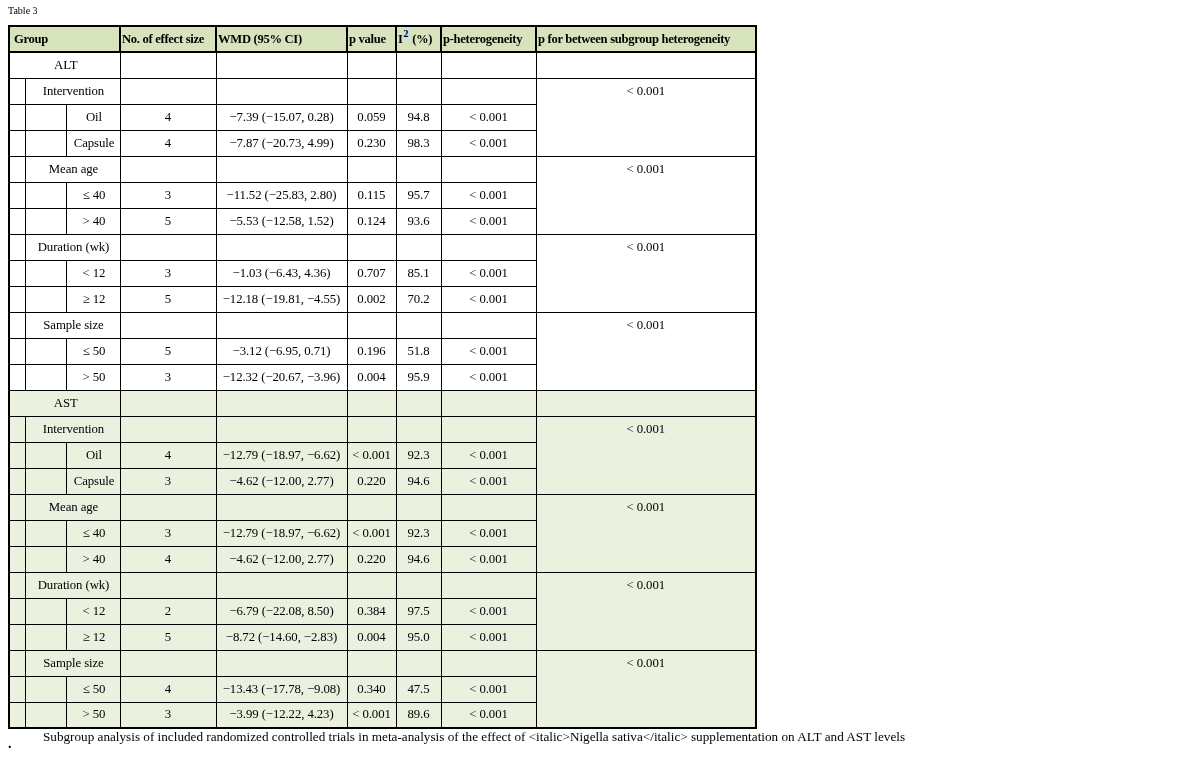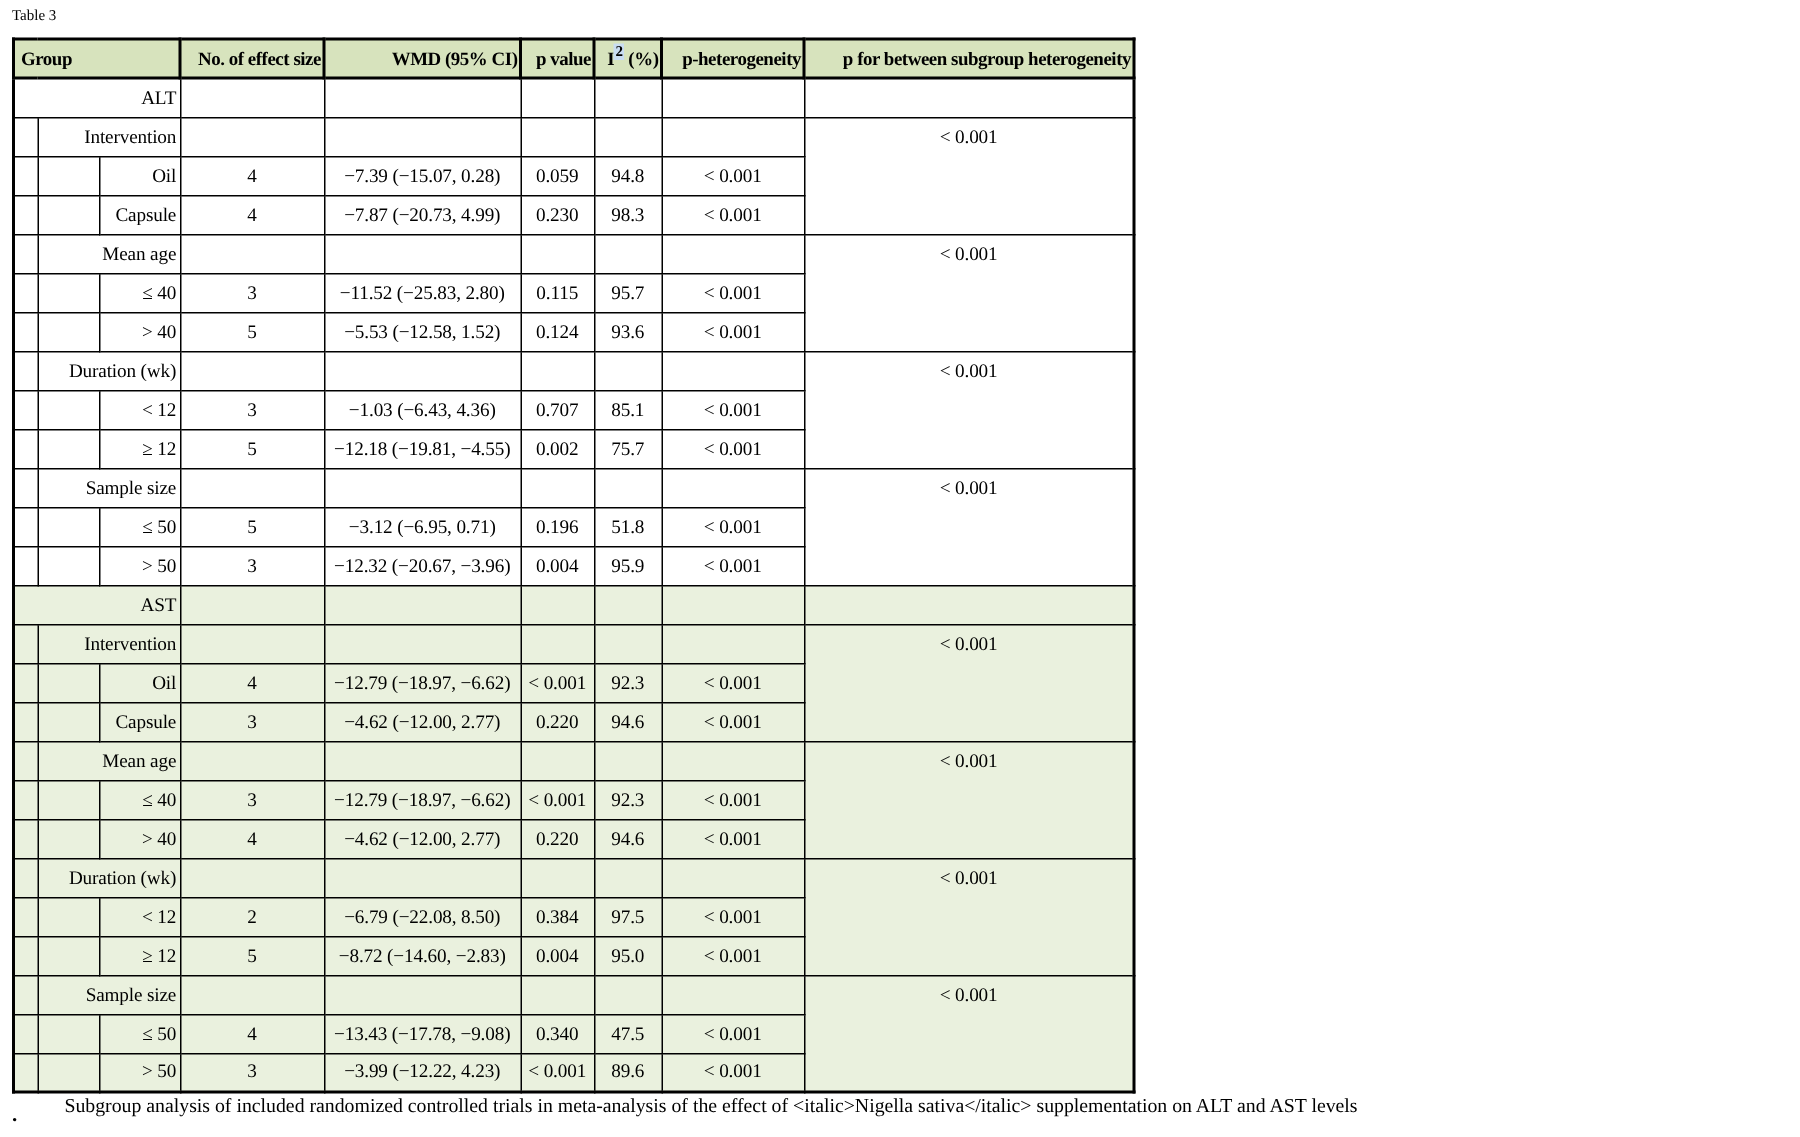--- a/index.html
+++ b/index.html
@@ -31,27 +31,27 @@
     white-space: nowrap;
     vertical-align: middle;
     font-size: 12.8px;
     letter-spacing: -0.1px;
   }
   .subgroup-table th {
     background: var(--header-bg, #d7e3bd);
     font-weight: bold;
     font-size: 12.6px;
     letter-spacing: -0.3px;
-    text-align: right;
+    text-align: left;
     border-width: 2px;
     padding: 0 1px;
   }
   .subgroup-table th.left { text-align: left; padding-left: 4px; }
   .subgroup-table td.c { text-align: center; }
-  .subgroup-table td.g { text-align: right; padding-left: 4px; }
+  .subgroup-table td.g { text-align: center; padding-left: 4px; }
   .subgroup-table td.pb {
     text-align: center;
     vertical-align: top;
     padding-top: 5px;
   }
   tbody.alt td { background: var(--alt-bg, #ffffff); }
   tbody.ast td { background: var(--ast-bg, #eaf1de); }
   sup.hl {
     background: var(--i2-highlight, #c9ddf2);
     font-size: 10px;
@@ -195,21 +195,21 @@
       <td class="c">85.1</td>
       <td class="c">&lt; 0.001</td>
     </tr>
     <tr>
       <td></td>
         <td></td>
       <td class="g">≥ 12</td>
       <td class="c">5</td>
       <td class="c">−12.18 (−19.81, −4.55)</td>
       <td class="c">0.002</td>
-      <td class="c">75.7</td>
+      <td class="c">70.2</td>
       <td class="c">&lt; 0.001</td>
     </tr>
 
     <tr>
       <td></td>
       <td colspan="2" class="g">Sample size</td>
       <td class="c"></td>
         <td class="c"></td>
         <td class="c"></td>
         <td class="c"></td>

